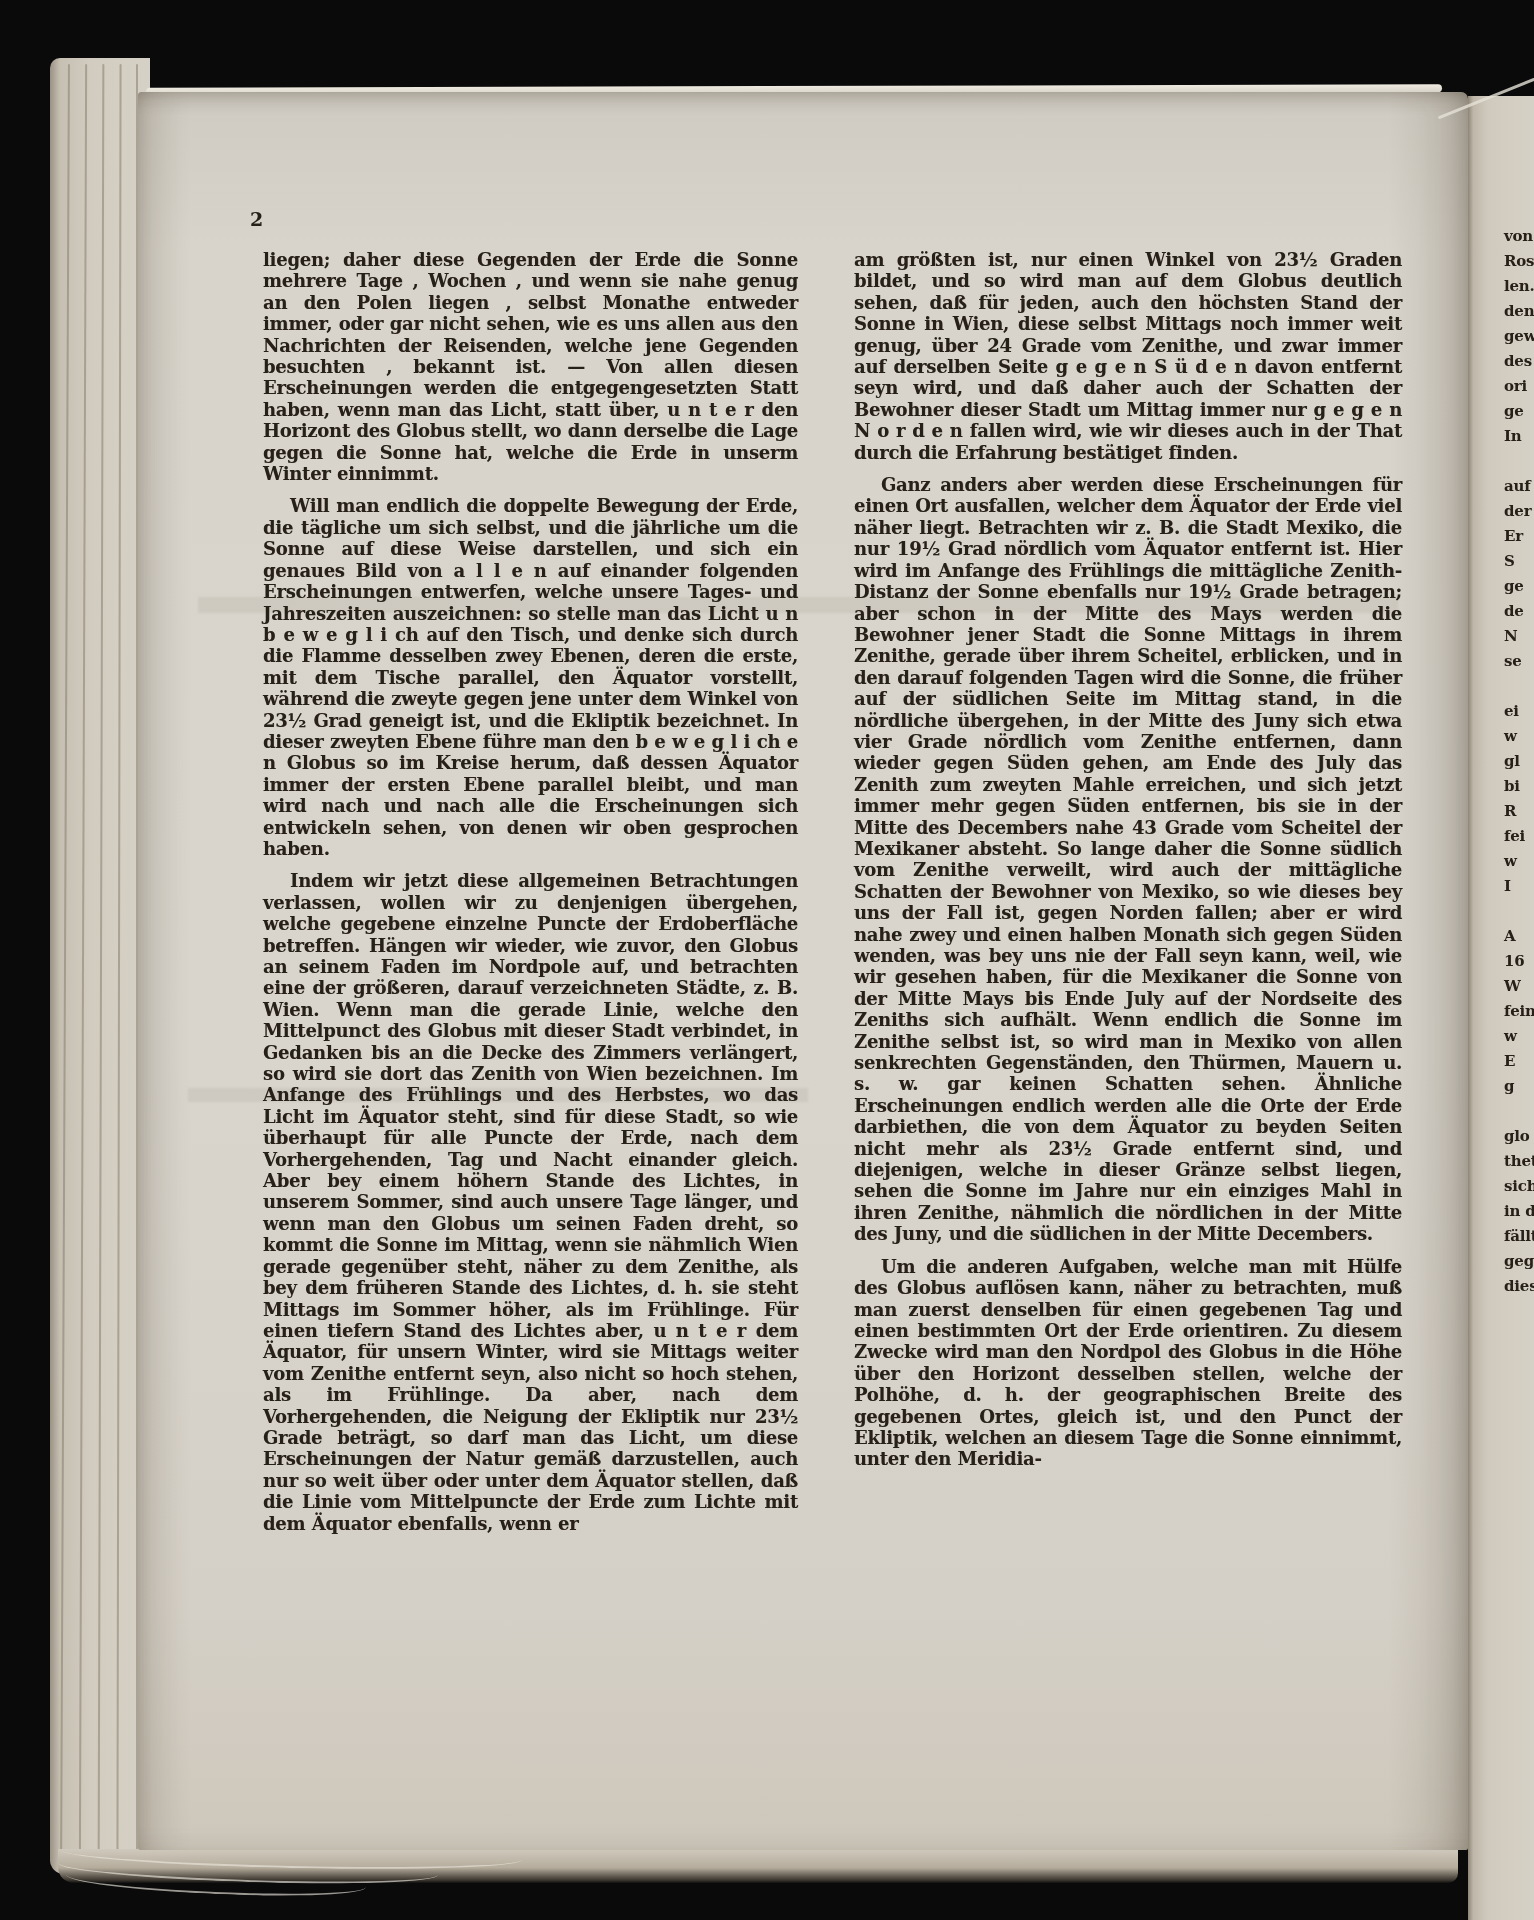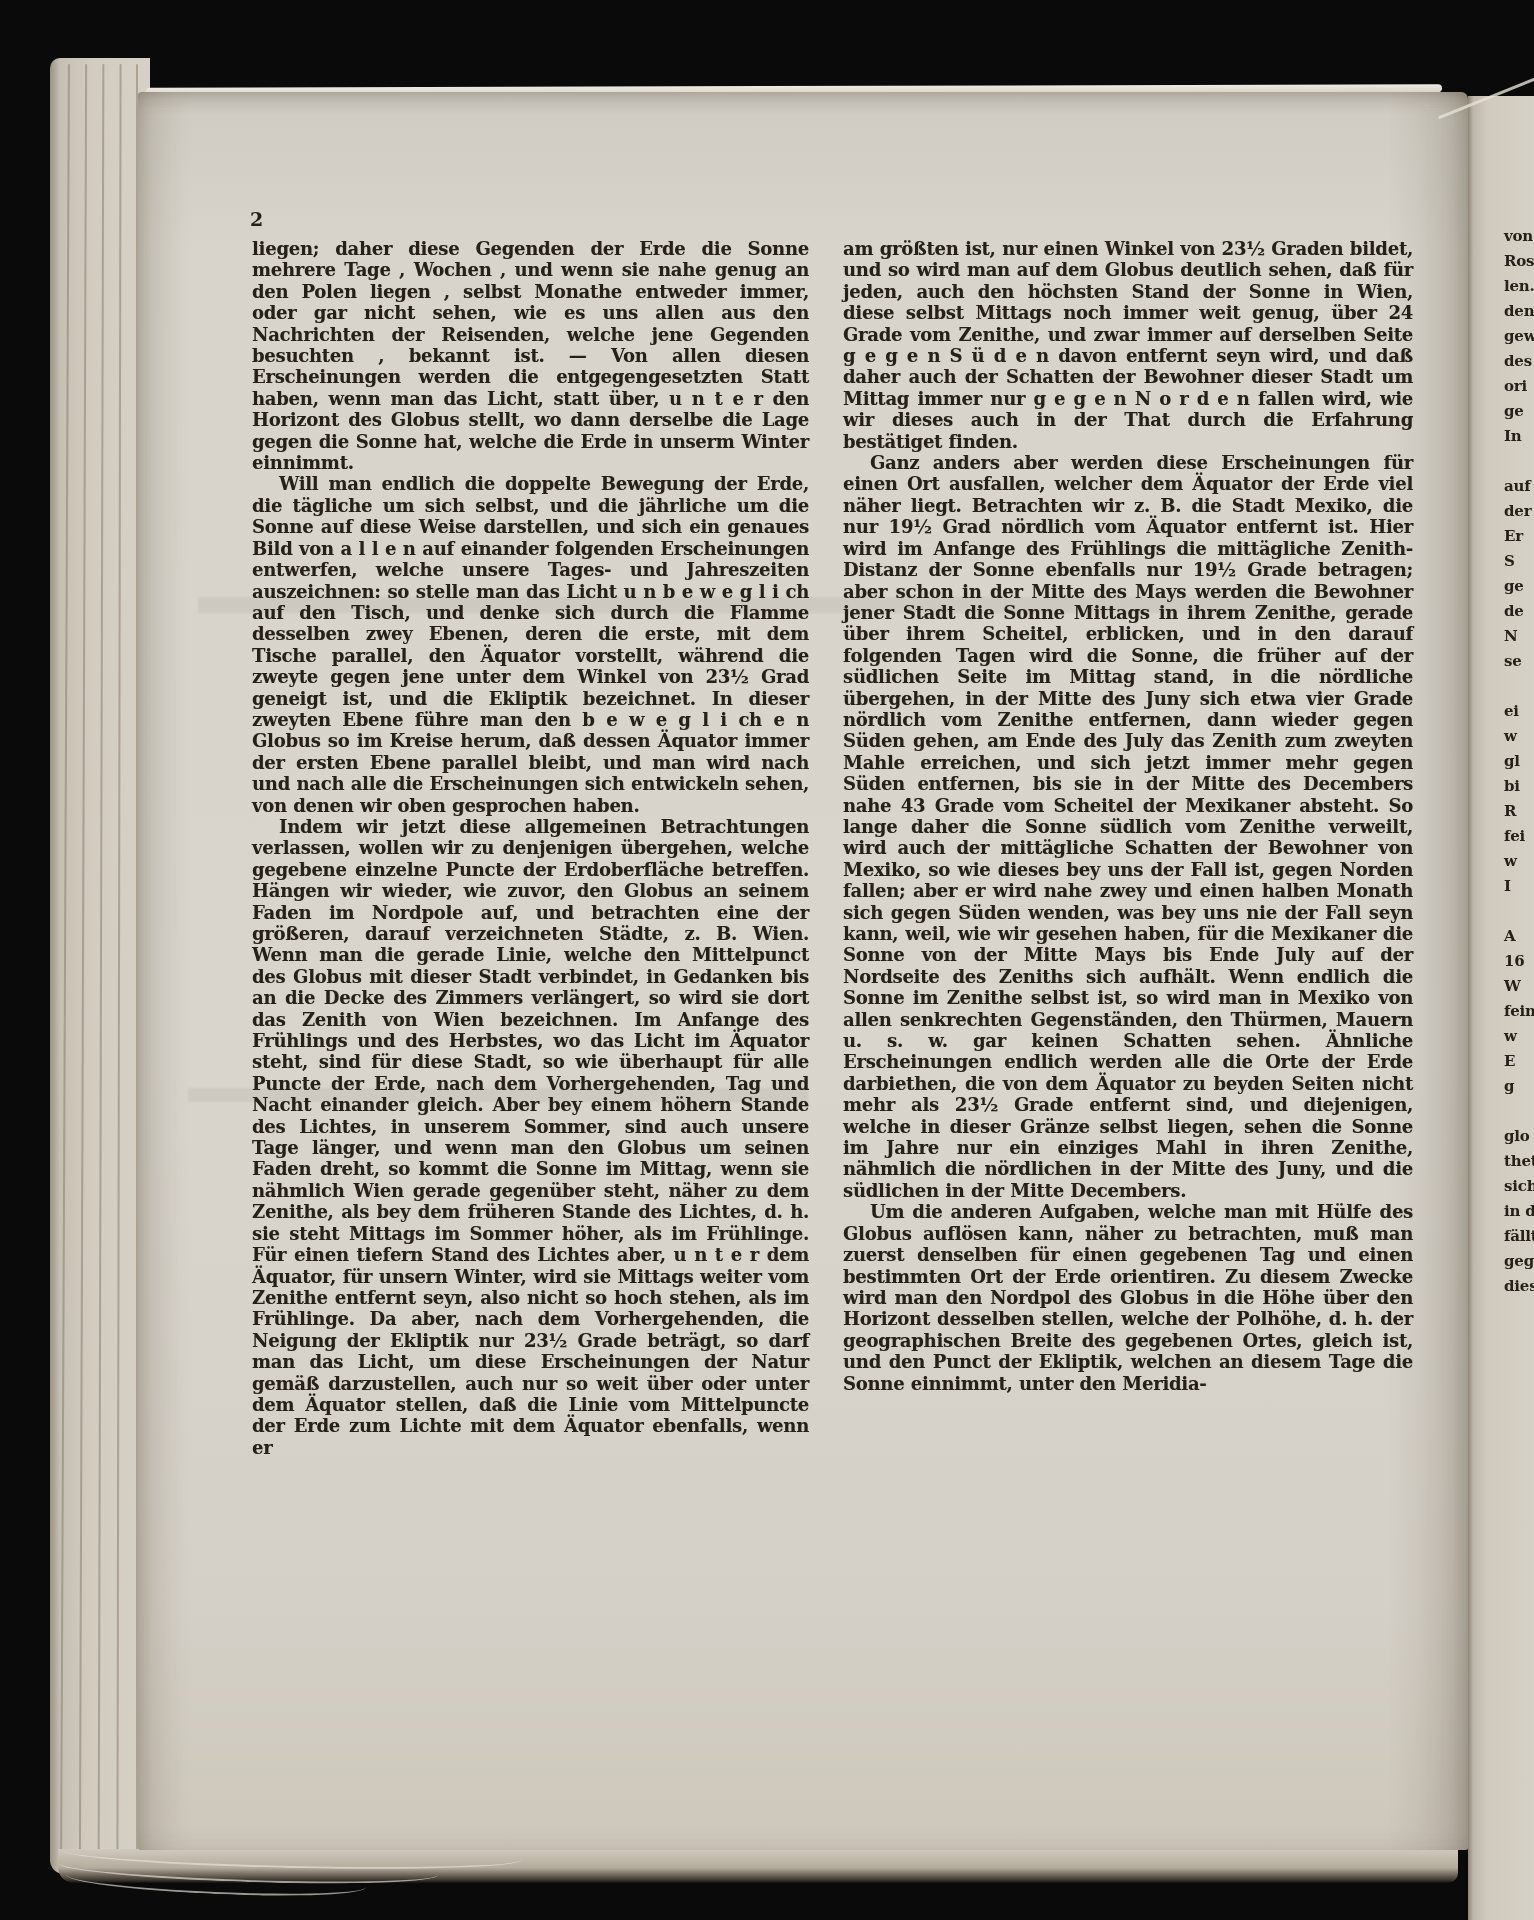--- a/index.html
+++ b/index.html
@@ -78,21 +78,21 @@
   }
   .column {
     position: absolute; top: 146px;
     color: #262019; font-size: 18px; font-weight: 700;
     line-height: 21.4px; text-align: justify;
     letter-spacing: -0.25px; word-spacing: 0.4px;
     text-shadow: 0.3px 0.3px 0 rgba(45,35,25,0.28);
   }
   .column-left  { left: 114px; width: 557px; }
   .column-right { left: 705px; width: 570px; }
-  .para { margin: 0; }
+  .para { margin: 11px; }
   .para.ind { text-indent: 27px; }
 </style>
 </head>
 <body>
 
 <div class="scene">
 
   <div class="stack-left">
     <div class="stack-line" style="left:14px; transform:rotate(0.25deg);"></div>
     <div class="stack-line" style="left:32px; transform:rotate(0.2deg);"></div>

